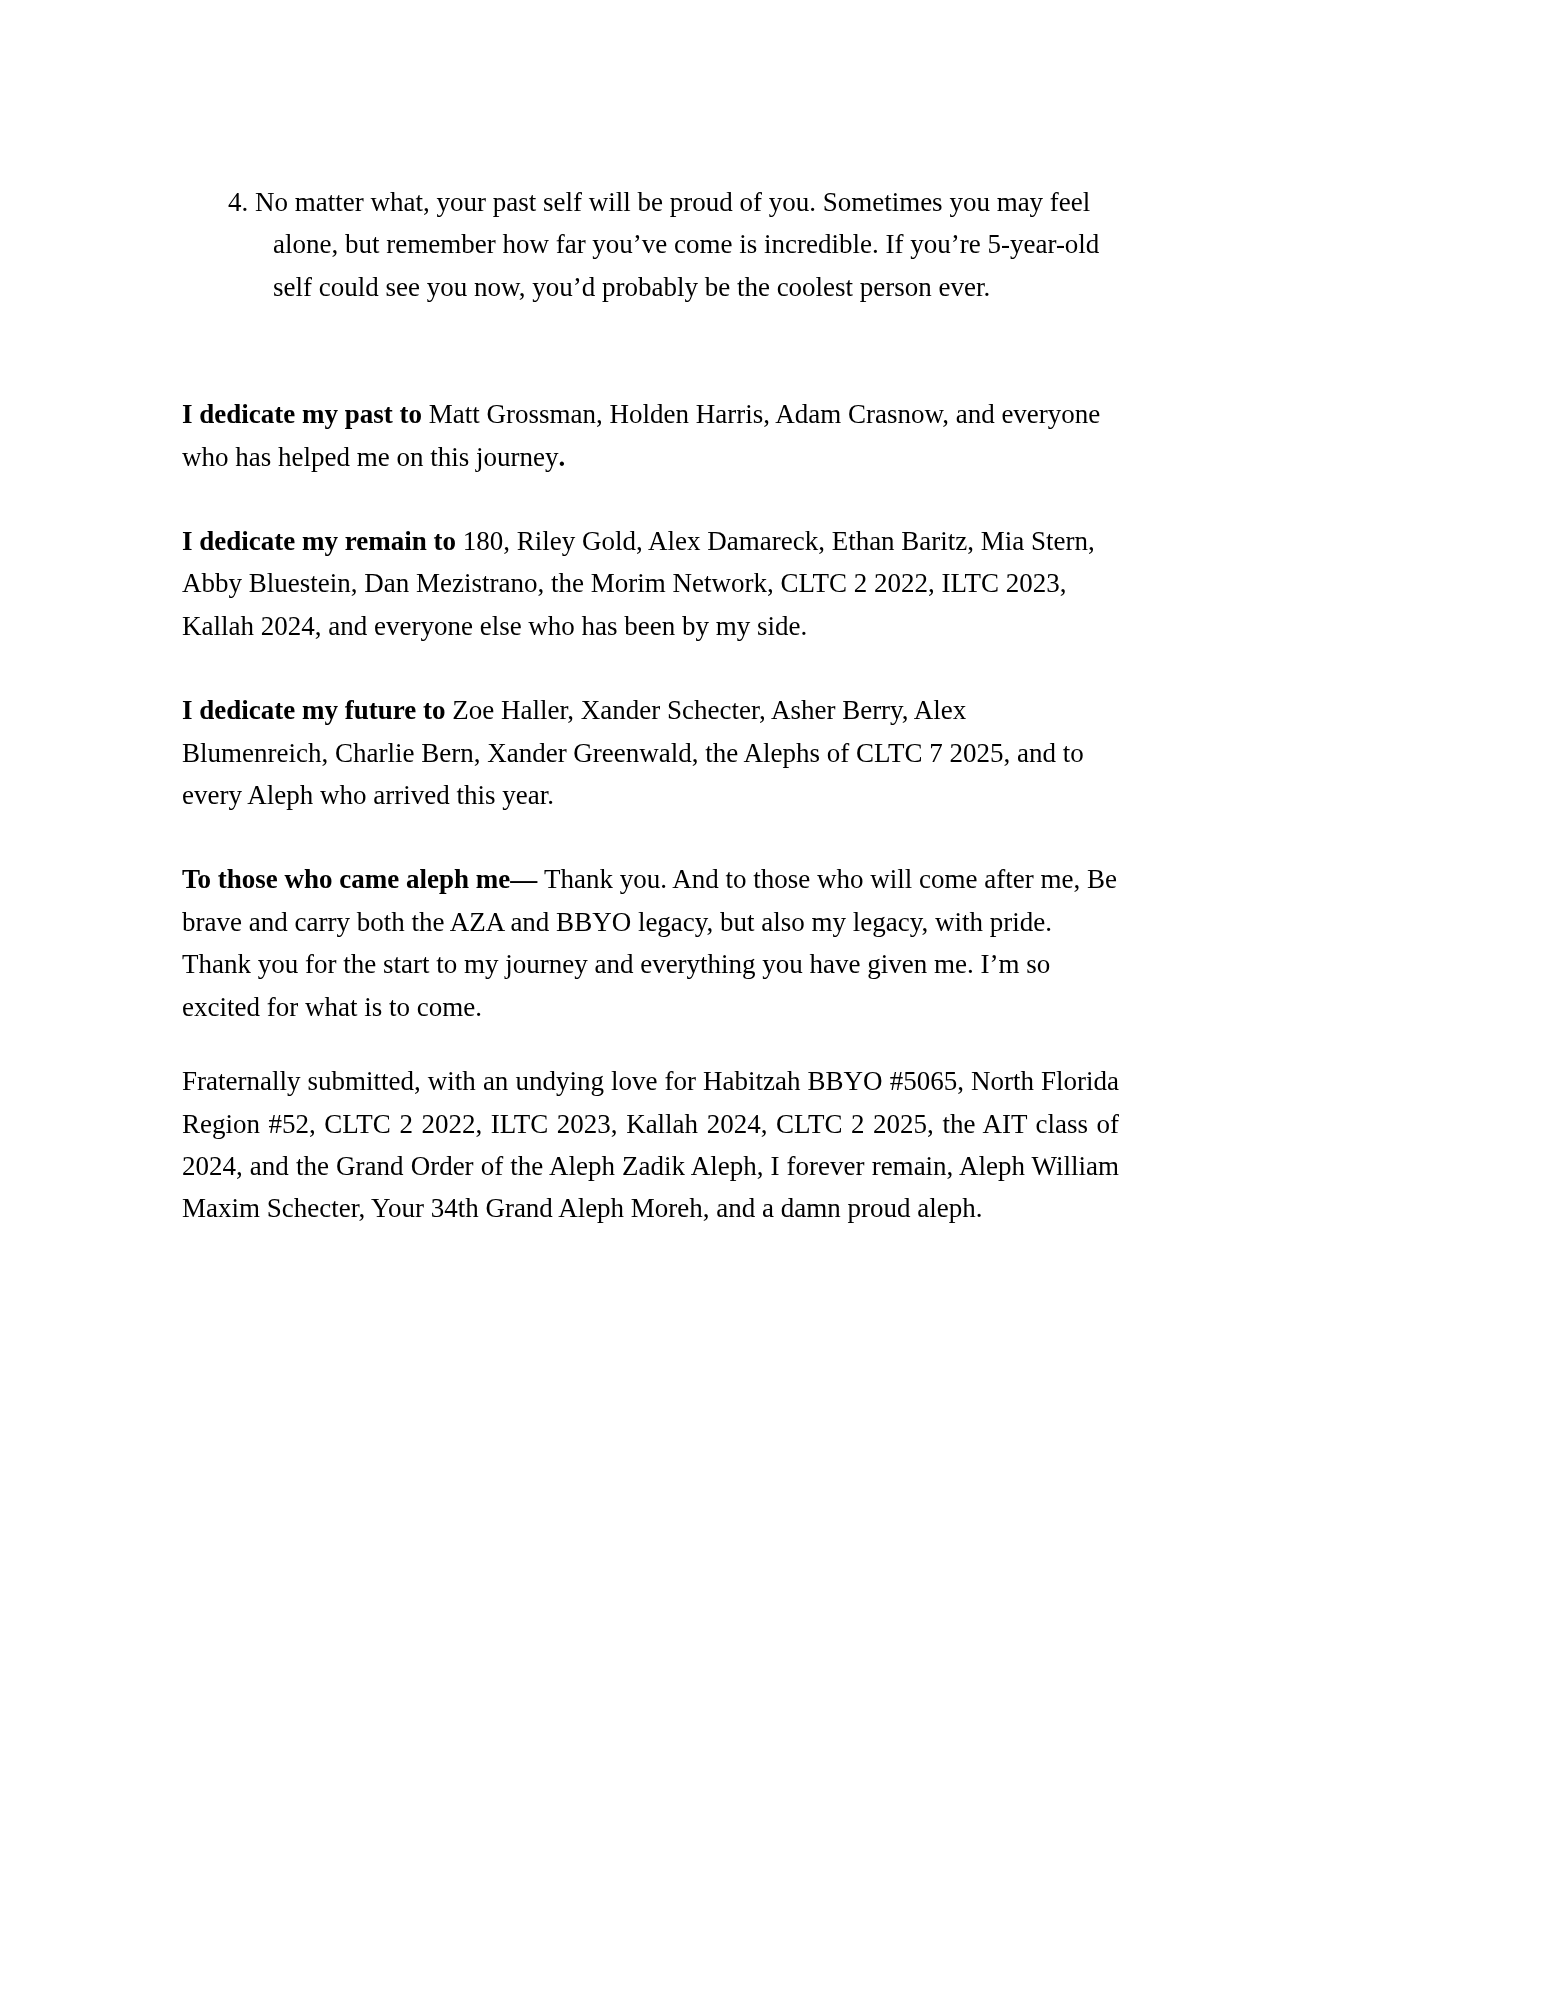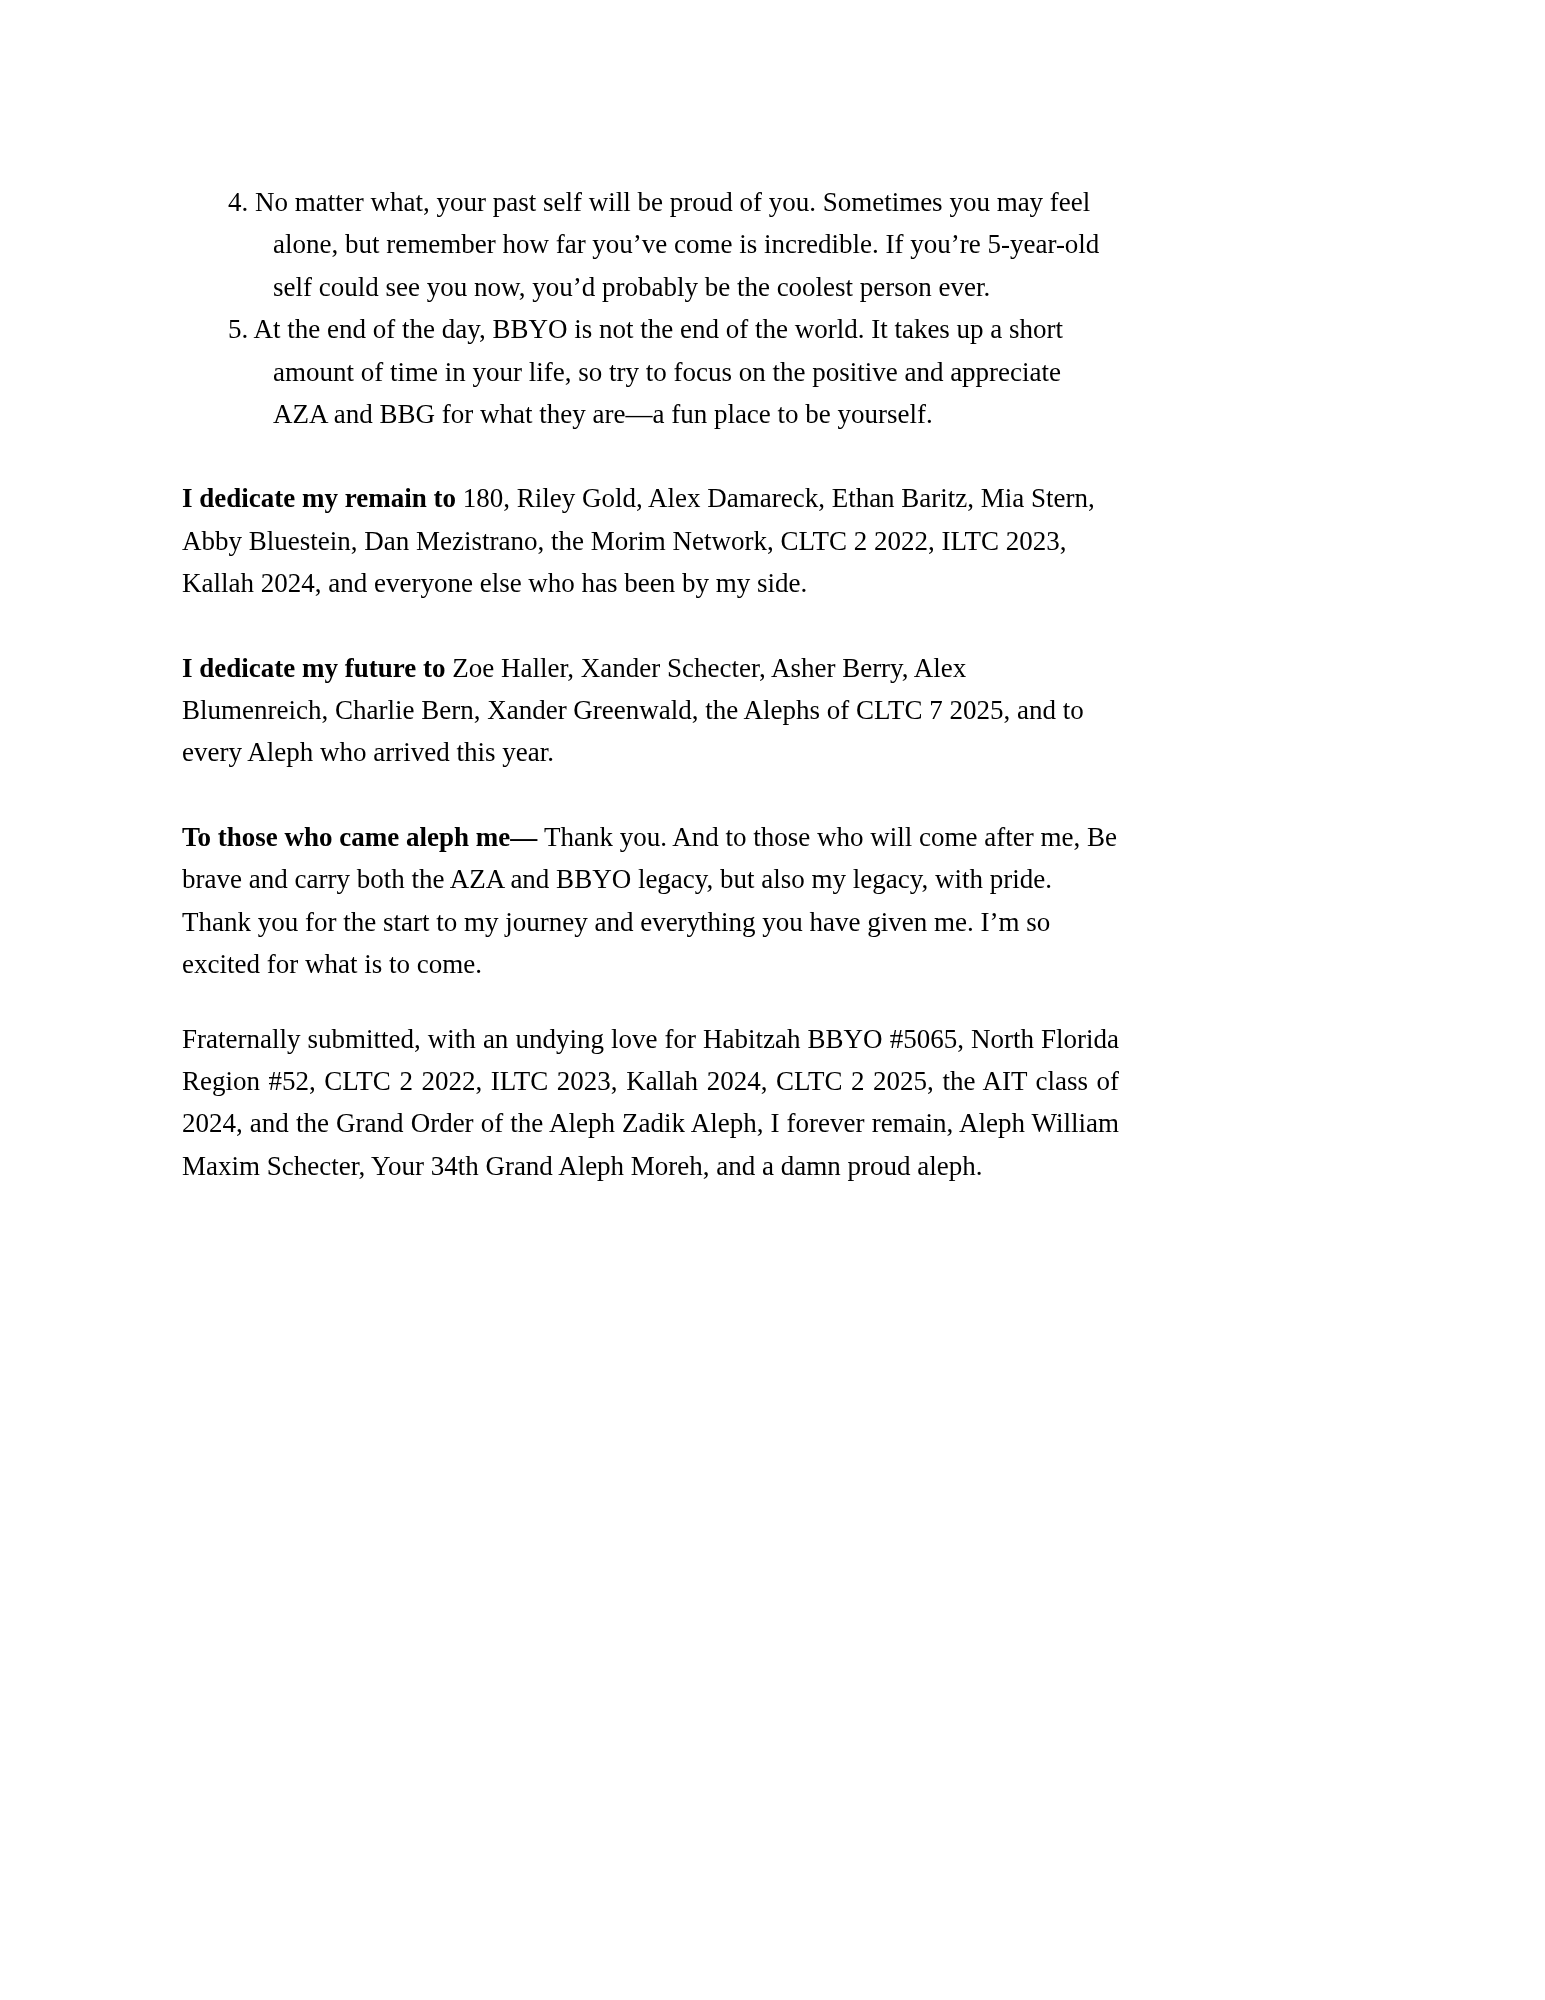--- a/index.html
+++ b/index.html
@@ -40,21 +40,21 @@
   .gap-large  { margin-top: 85px; }
   .justify    { text-align: justify; margin-top: 32px; }
   .bold       { font-weight: bold; }
 </style>
 </head>
 <body>
 
 <div class="page">
   <div class="num-list">
       <div class="list-item"><span class="list-num">4.</span> <span class="list-text">No matter what, your past self will be proud of you. Sometimes you may feel alone, but remember how far you’ve come is incredible. If you’re 5-year-old self could see you now, you’d probably be the coolest person ever.</span></div>
-      <div class="list-item"><span class="list-num">5.</span> <span class="list-text">At the end of the day, BBYO is not the end of the world. It takes up a short amount of time in your life, so try to focus on the positive and appreciate AZA and BBG for what they are—a fun place to be yourself.</span></div>
     </div>
   <div>
+      <p class="para gap-large"><span class="bold">I dedicate my past to </span><span>Matt Grossman, Holden Harris, Adam Crasnow, and everyone who has helped me on this journey</span><span class="bold">.</span></p>
       <p class="para gap-normal"><span class="bold">I dedicate my remain to </span><span>180, Riley Gold, Alex Damareck, Ethan Baritz, Mia Stern, Abby Bluestein, Dan Mezistrano, the Morim Network, CLTC 2 2022, ILTC 2023, Kallah 2024, and everyone else who has been by my side.</span></p>
       <p class="para gap-normal"><span class="bold">I dedicate my future to </span><span>Zoe Haller, Xander Schecter, Asher Berry, Alex Blumenreich, Charlie Bern, Xander Greenwald, the Alephs of CLTC 7 2025, and to every Aleph who arrived this year.</span></p>
       <p class="para gap-normal"><span class="bold">To those who came aleph me— </span><span>Thank you. And to those who will come after me, Be brave and carry both the AZA and BBYO legacy, but also my legacy, with pride. Thank you for the start to my journey and everything you have given me. I’m so excited for what is to come.</span></p>
       <p class="para gap-large justify"><span>Fraternally submitted, with an undying love for Habitzah BBYO #5065, North Florida Region #52, CLTC 2 2022, ILTC 2023, Kallah 2024, CLTC 2 2025, the AIT class of 2024, and the Grand Order of the Aleph Zadik Aleph, I forever remain, Aleph William Maxim Schecter, Your 34th Grand Aleph Moreh, and a damn proud aleph.</span></p>
     </div>
 </div>
 
 </body></html>

